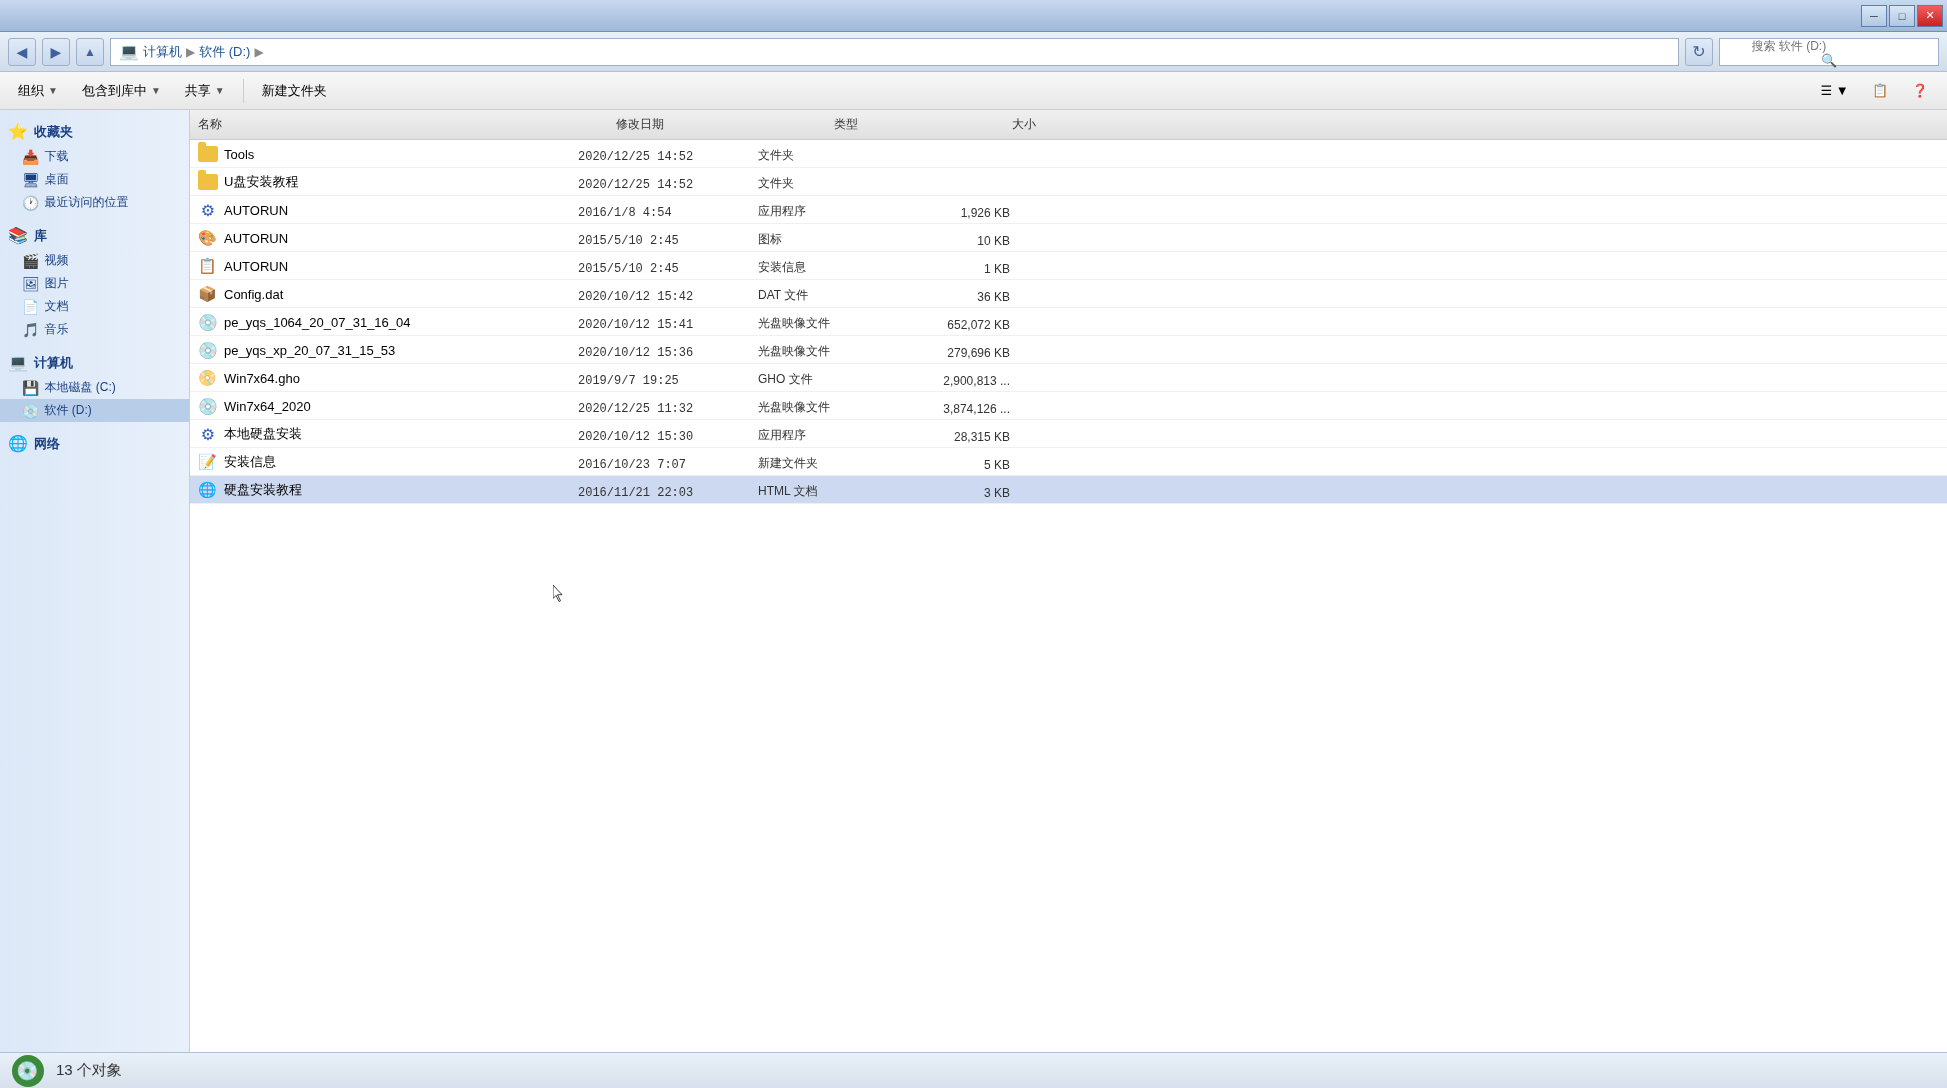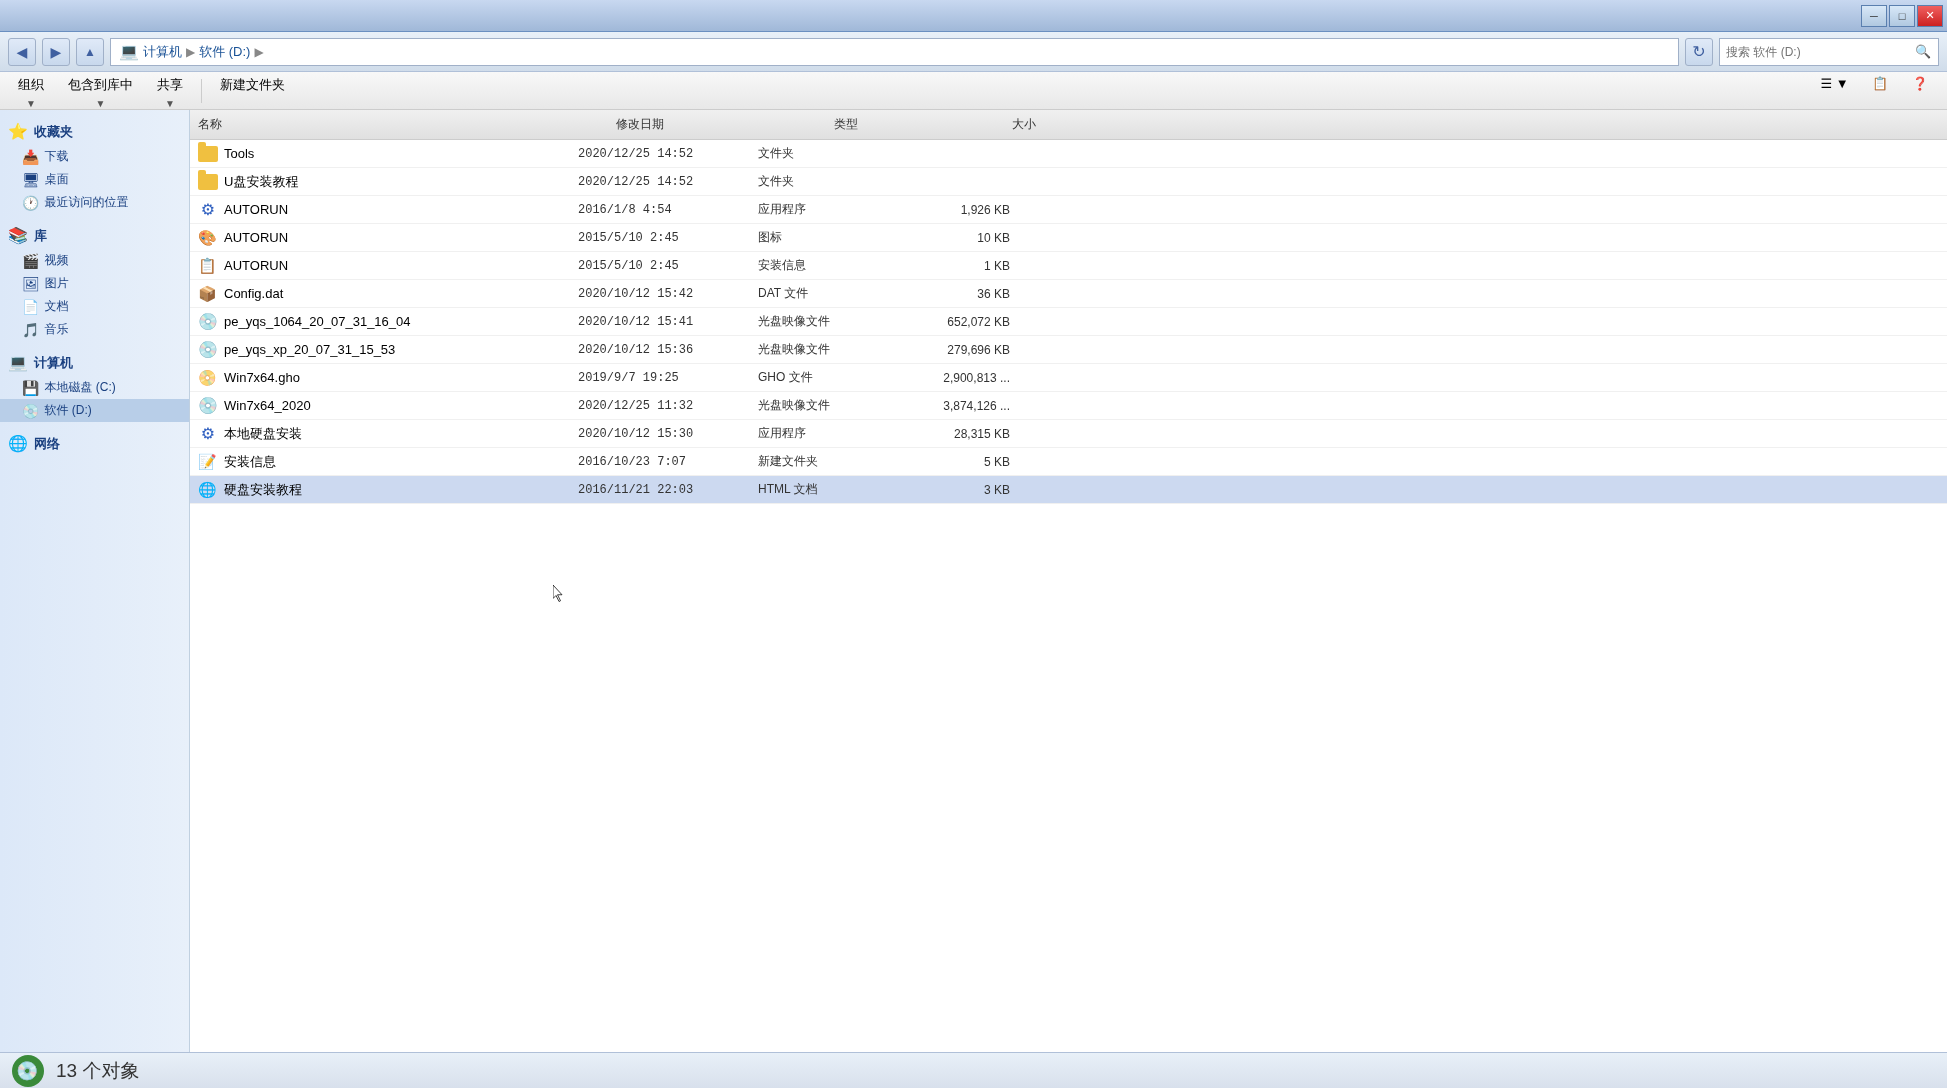--- a/index.html
+++ b/index.html
@@ -97,20 +97,21 @@
       color: #4060a0;
     }
     .search-box {
       width: 220px;
       height: 28px;
       border: 1px solid #a0b0c8;
       display: flex;
       align-items: center;
       background: white;
       padding: 0 6px;
+      flex-direction: column;
     }
     .search-box input {
       border: none;
       outline: none;
       flex: 1;
       font-size: 12px;
       color: #888;
       background: transparent;
     }
     .search-icon { color: #888; font-size: 13px; }
@@ -129,21 +130,20 @@
       height: 30px;
       padding: 0 10px;
       border: none;
       background: transparent;
       cursor: pointer;
       display: flex;
       align-items: center;
       gap: 4px;
       font-size: 13px;
       border-radius: 3px;
-      flex-direction: column;
     }
     .toolbar-sep { width: 1px; height: 24px; background: #ccc; margin: 0 4px; }
     .dropdown-arrow { font-size: 10px; color: #555; }
 
     
     .main-layout {
       display: flex;
       height: calc(100% - 32px - 40px - 38px - 36px);
     }
 
@@ -209,21 +209,21 @@
     }
     .col-name { width: 380px; }
     .col-date { width: 180px; }
     .col-type { width: 140px; }
     .col-size { width: 140px; }
 
     
     .file-list { padding: 0; }
     .file-row {
       display: flex;
-      align-items: center;
+      align-items: flex-end;
       padding: 3px 0;
       border-bottom: 1px solid #f0f0f0;
       cursor: pointer;
       min-height: 28px;
     }
     .file-row.selected { background: #ccd9f0; }
     .file-name-cell {
       width: 380px;
       display: flex;
       align-items: center;
@@ -239,21 +239,21 @@
     
     .status-bar {
       height: 36px;
       background: linear-gradient(to bottom, #e8f0f8, #d8e0ec);
       border-top: 1px solid #b0c0d8;
       display: flex;
       align-items: center;
       padding: 0 12px;
       gap: 12px;
     }
-    .status-text { font-size: 19px; color: #333; }
+    .status-text { font-size: 15px; color: #333; }
 
     
     ::-webkit-scrollbar { width: 14px; }
     ::-webkit-scrollbar-track { background: #f0f0f0; }
     ::-webkit-scrollbar-thumb { background: #b0b8c8; border: 1px solid #9098a8; }
 
     
     .cursor {
       width: 12px;
       height: 18px;

